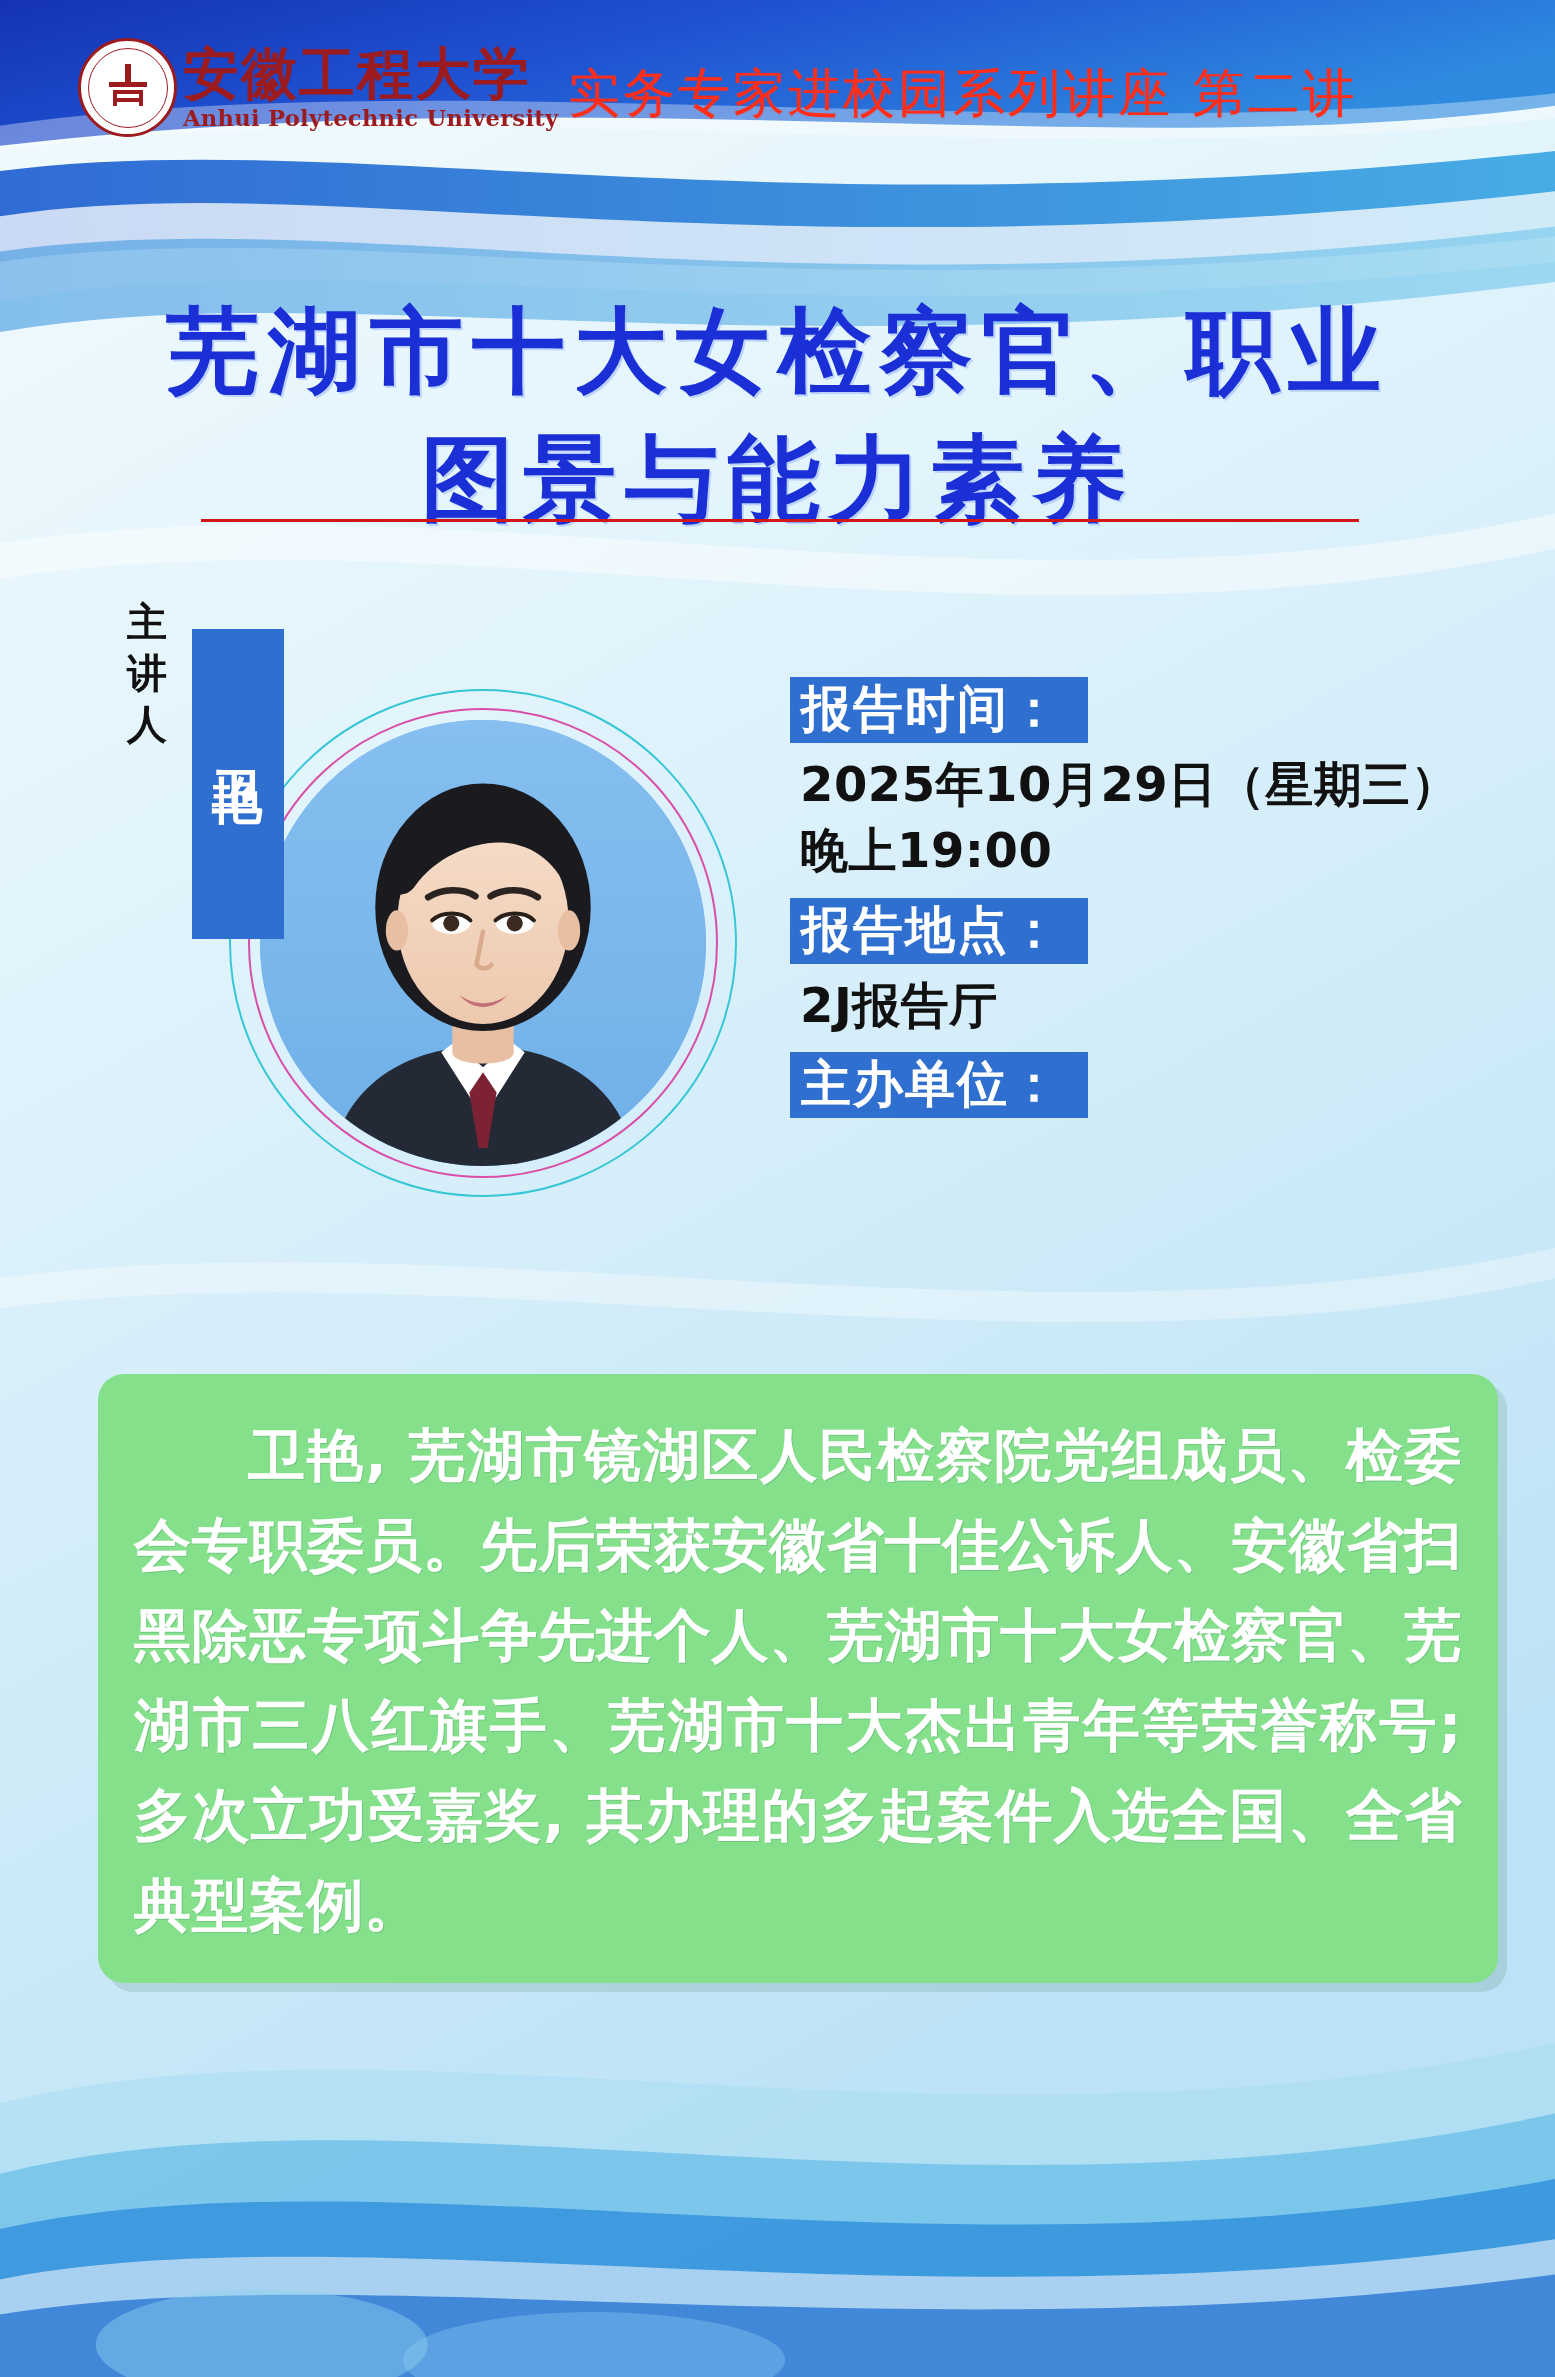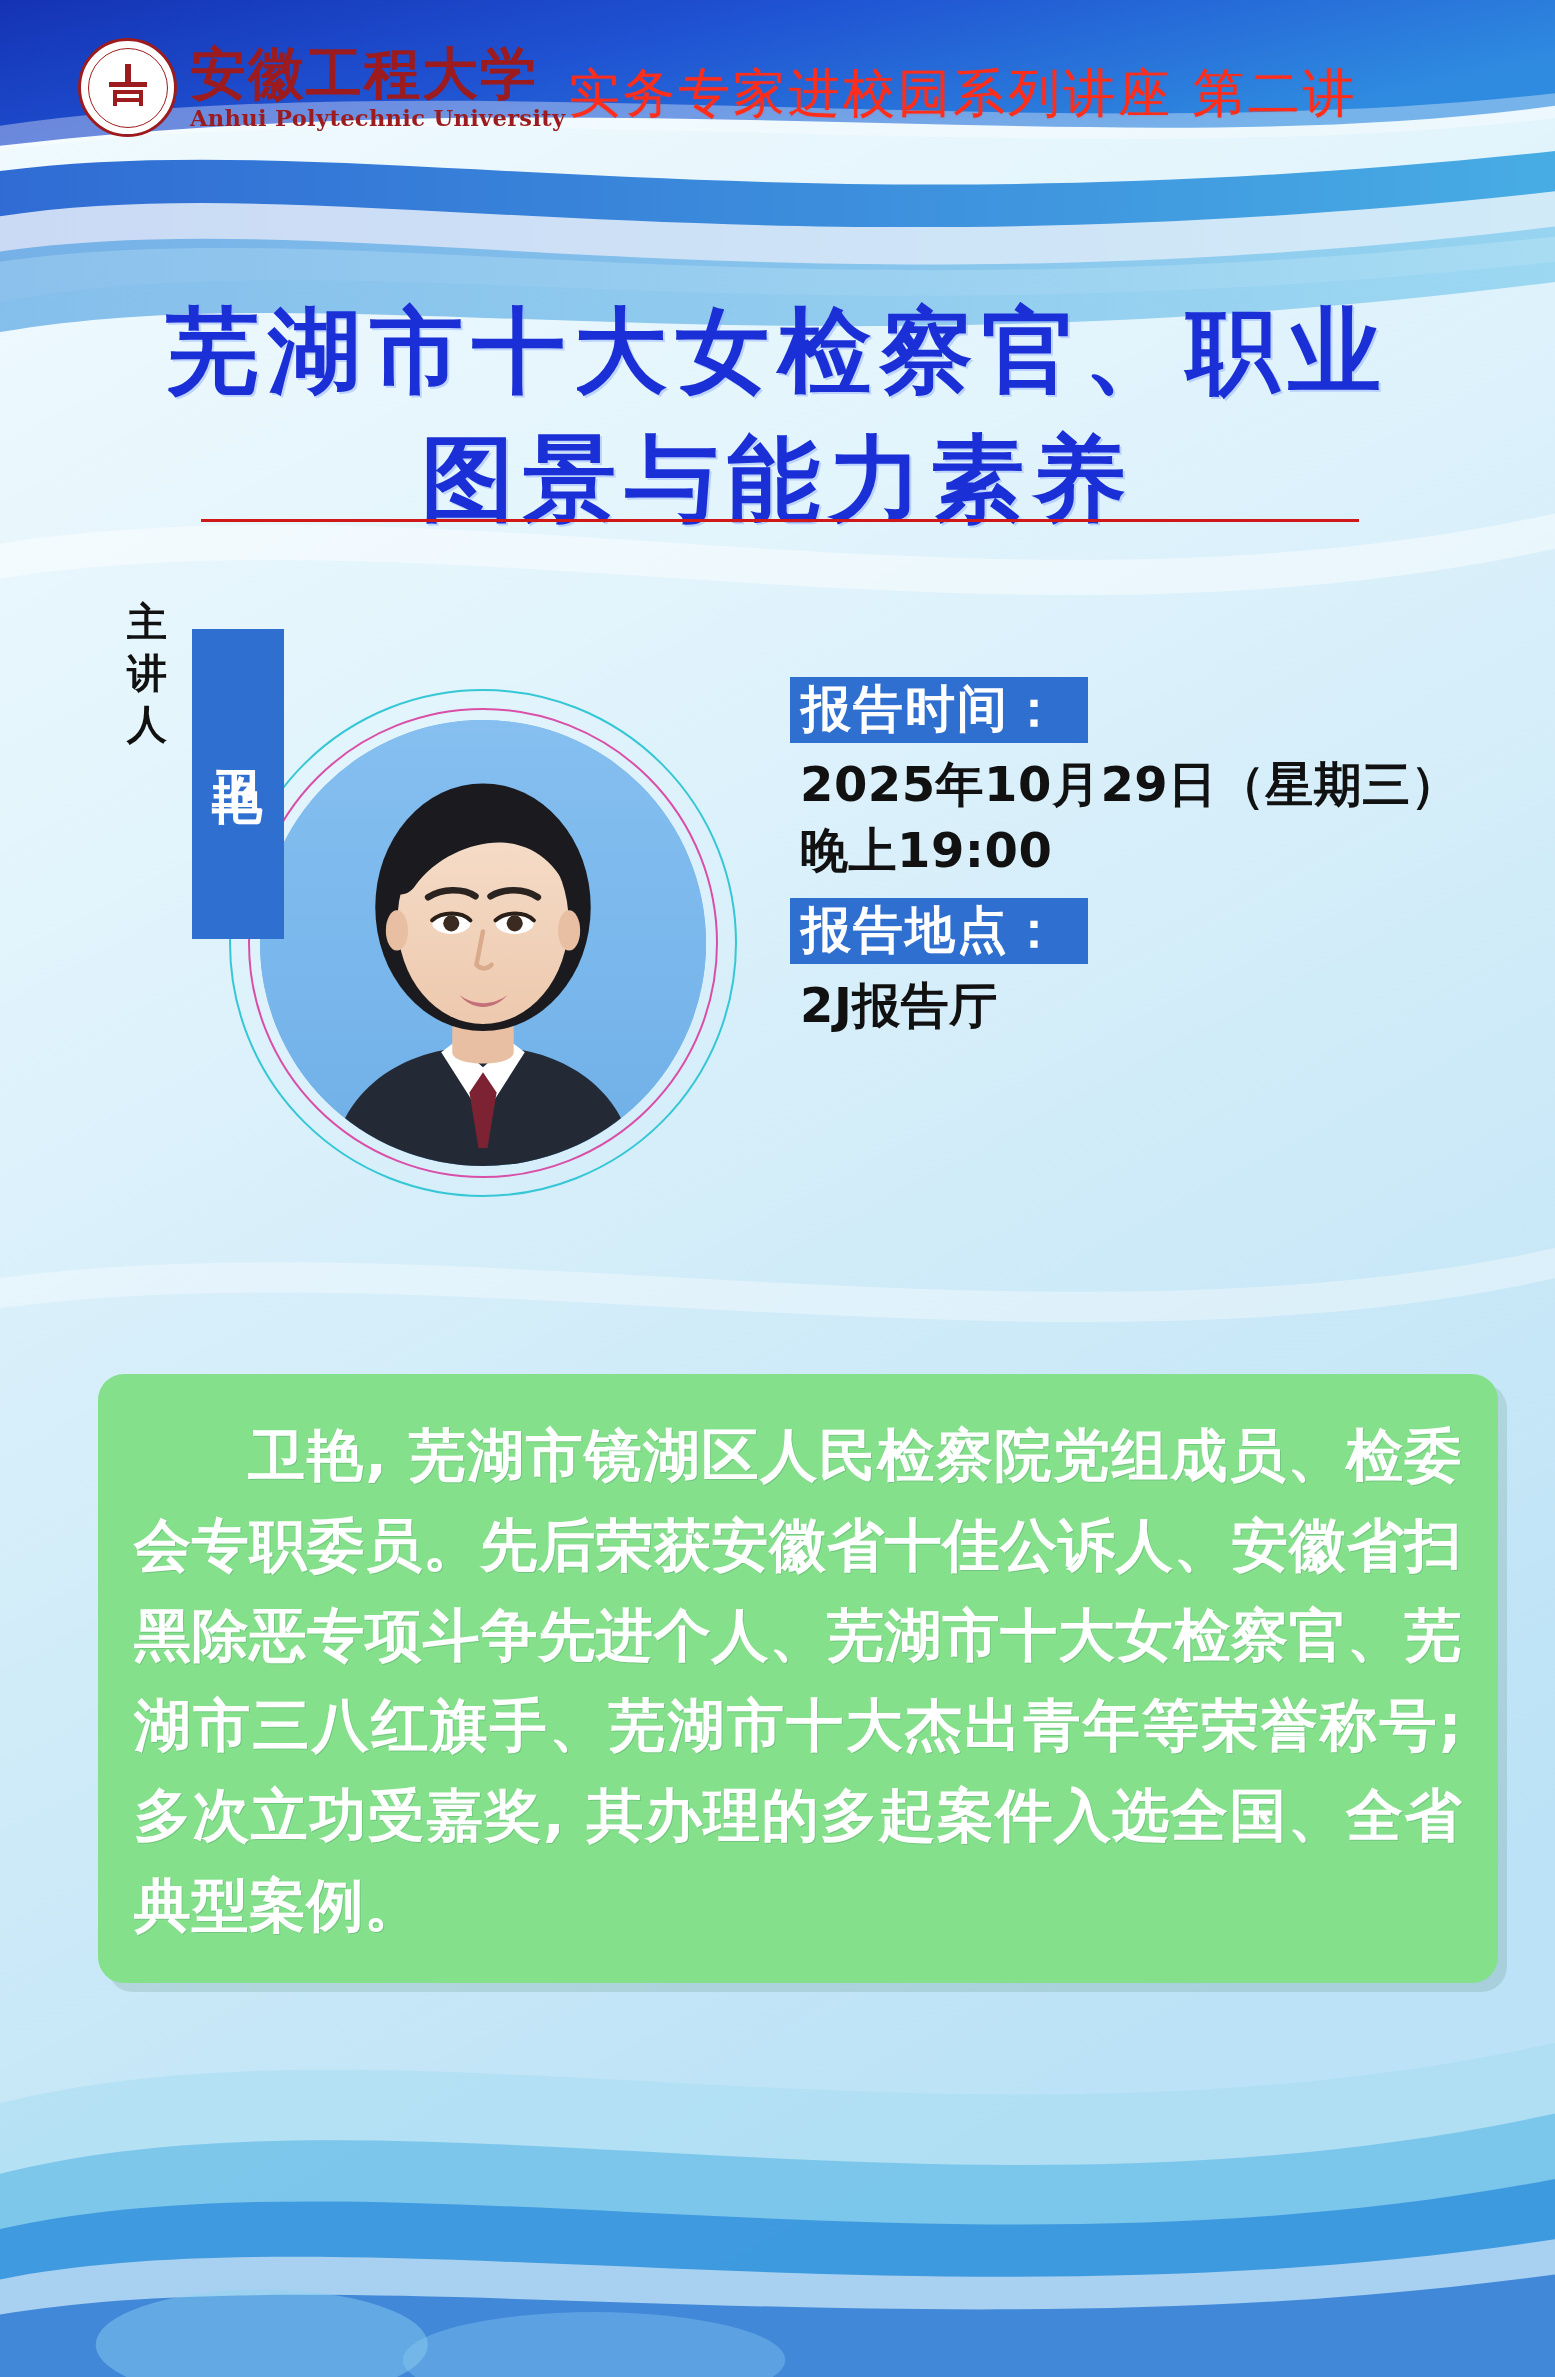--- a/index.html
+++ b/index.html
@@ -43,21 +43,21 @@
     inset: 0;
     width: 100%;
     height: 100%;
   }
   .logo-block {
     position: absolute;
     left: 78px;
     top: 38px;
     display: flex;
     align-items: center;
-    gap: 13px;
+    gap: 6px;
     z-index: 5;
   }
   .logo-seal {
     width: 99px;
     height: 99px;
     border-radius: 50%;
     border: 3.5px solid #9b1b1e;
     background: #ffffff;
     position: relative;
     box-sizing: border-box;
@@ -414,20 +414,21 @@
   </div>
 
   <div class="info">
     <div class="info-head">报告时间：</div>
     <div class="info-body">2025年10月29日（星期三）</div>
     <div class="info-body tight" style="margin-top:-12px;">晚上19:00</div>
 
     <div class="info-head">报告地点：</div>
     <div class="info-body">2J报告厅</div>
 
+    <div class="info-head">主办单位：</div>
   </div>
 
   <div class="bio-card">
     <div class="bio-text">卫艳, 芜湖市镜湖区人民检察院党组成员、检委会专职委员。先后荣获安徽省十佳公诉人、安徽省扫黑除恶专项斗争先进个人、芜湖市十大女检察官、芜湖市三八红旗手、芜湖市十大杰出青年等荣誉称号;多次立功受嘉奖, 其办理的多起案件入选全国、全省典型案例。</div>
   </div>
 
 </div>
 
 
 </body></html>

